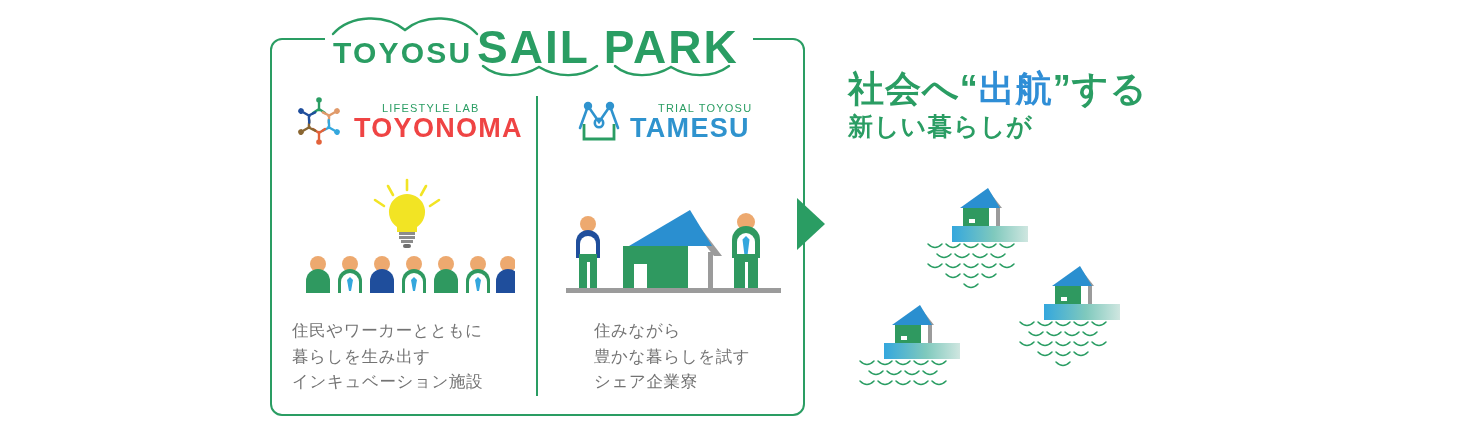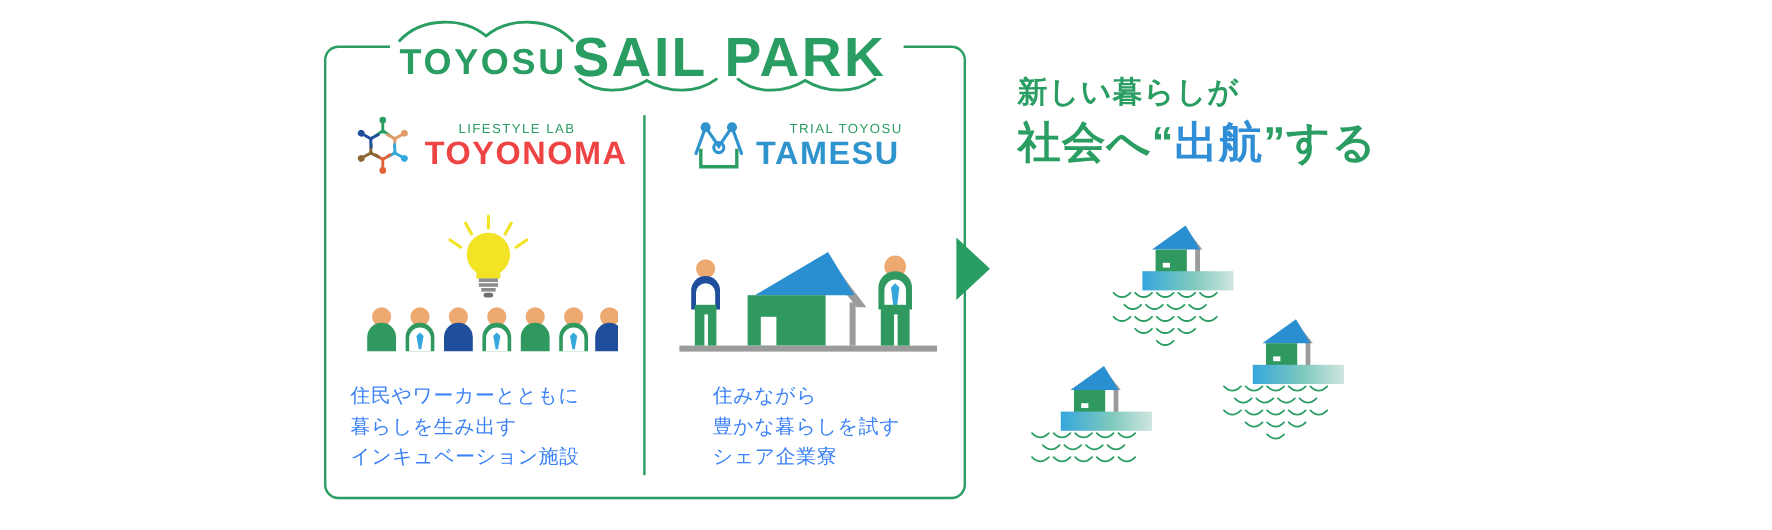--- a/index.html
+++ b/index.html
@@ -114,21 +114,21 @@
   
   .illus { position: absolute; }
   #illus-left  { left: 300px; top: 178px; }
   #illus-right { left: 566px; top: 192px; }
 
   
   .caption {
     position: absolute;
     font-size: 16.5px;
     line-height: 1.55;
-    color: #3b82f6;
+    color: #737373;
     font-family: "Liberation Sans", "DejaVu Sans", sans-serif;
     letter-spacing: 0.6px;
     white-space: pre-line;
   }
   #caption-left  { left: 292px; top: 318px; }
   #caption-right { left: 594px; top: 318px; }
 
   
   #arrow { position: absolute; left: 795px; top: 196px; }
 
@@ -336,24 +336,24 @@
 
 <div id="caption-right" class="caption">住みながら
 豊かな暮らしを試す
 シェア企業寮</div>
 
 <svg id="arrow" width="36" height="56" viewBox="0 0 36 56">
   <path d="M2 2 L30 28 L2 54 z" fill="#2a9d63"></path>
 </svg>
 
 <div id="tagline">
-  <div id="tagline-line1">新しい暮らしが</div>
   <div id="tagline-line2">
     <span>社会へ“</span><span class="accent-blue">出航</span><span>”する</span>
   </div>
+  <div id="tagline-line1">新しい暮らしが</div>
 </div>
 
 <svg id="scene" width="310" height="210" viewBox="0 0 310 210">
   <defs>
     <linearGradient id="platGrad" x1="0" y1="0" x2="1" y2="0">
       <stop offset="0%" stop-color="#34a7dd"></stop>
       <stop offset="55%" stop-color="#7fc9bd"></stop>
       <stop offset="100%" stop-color="#cfe6e0"></stop>
     </linearGradient>
 

